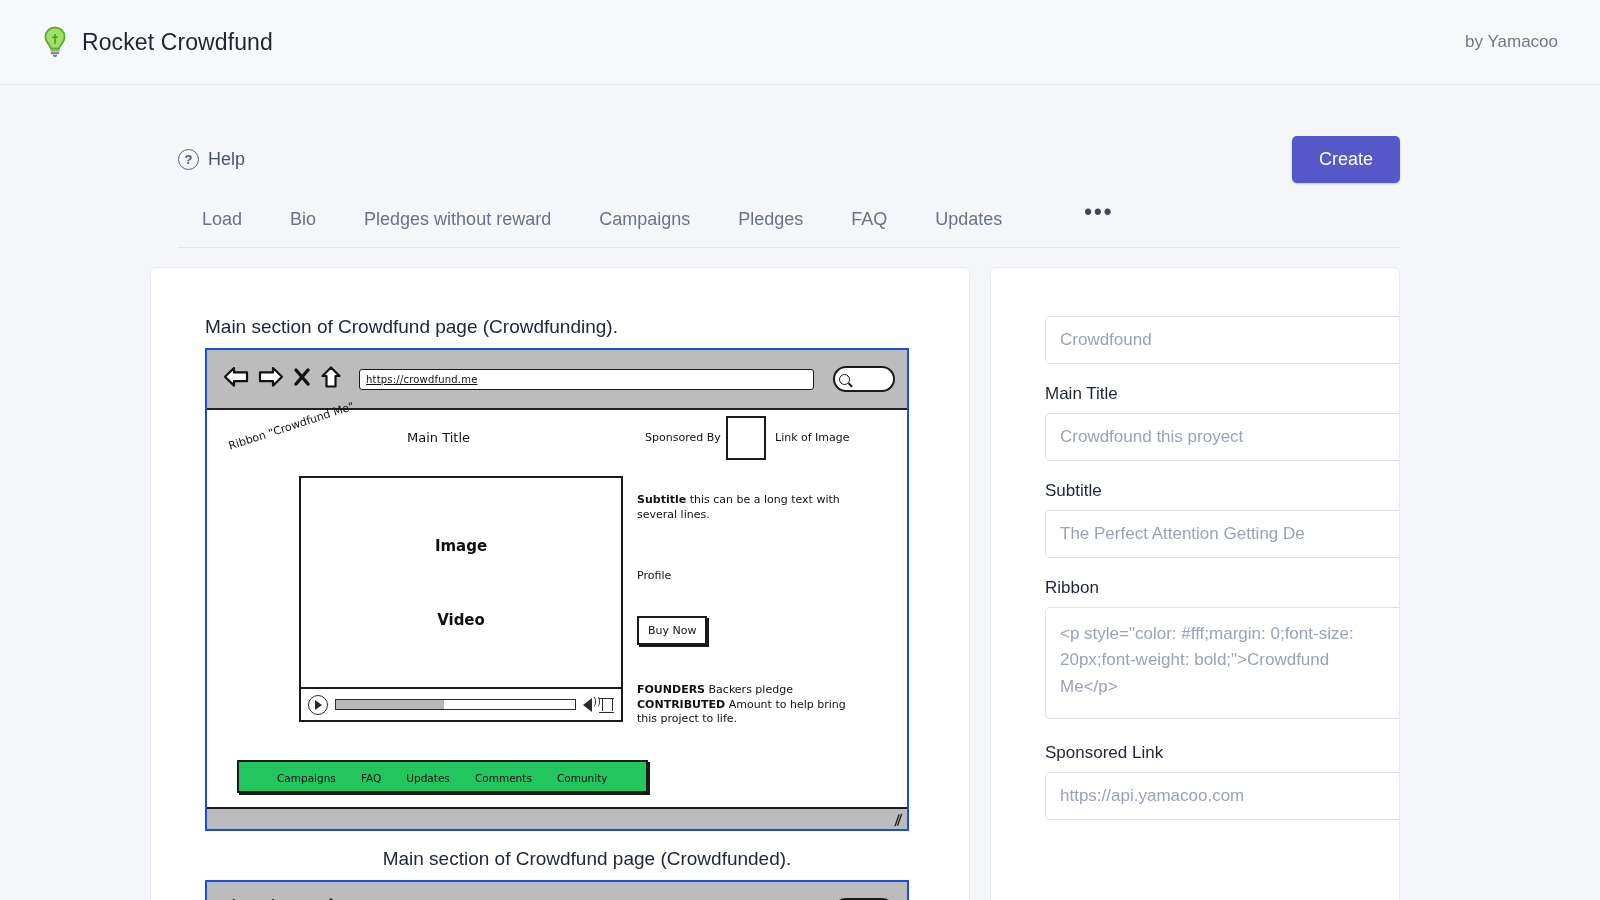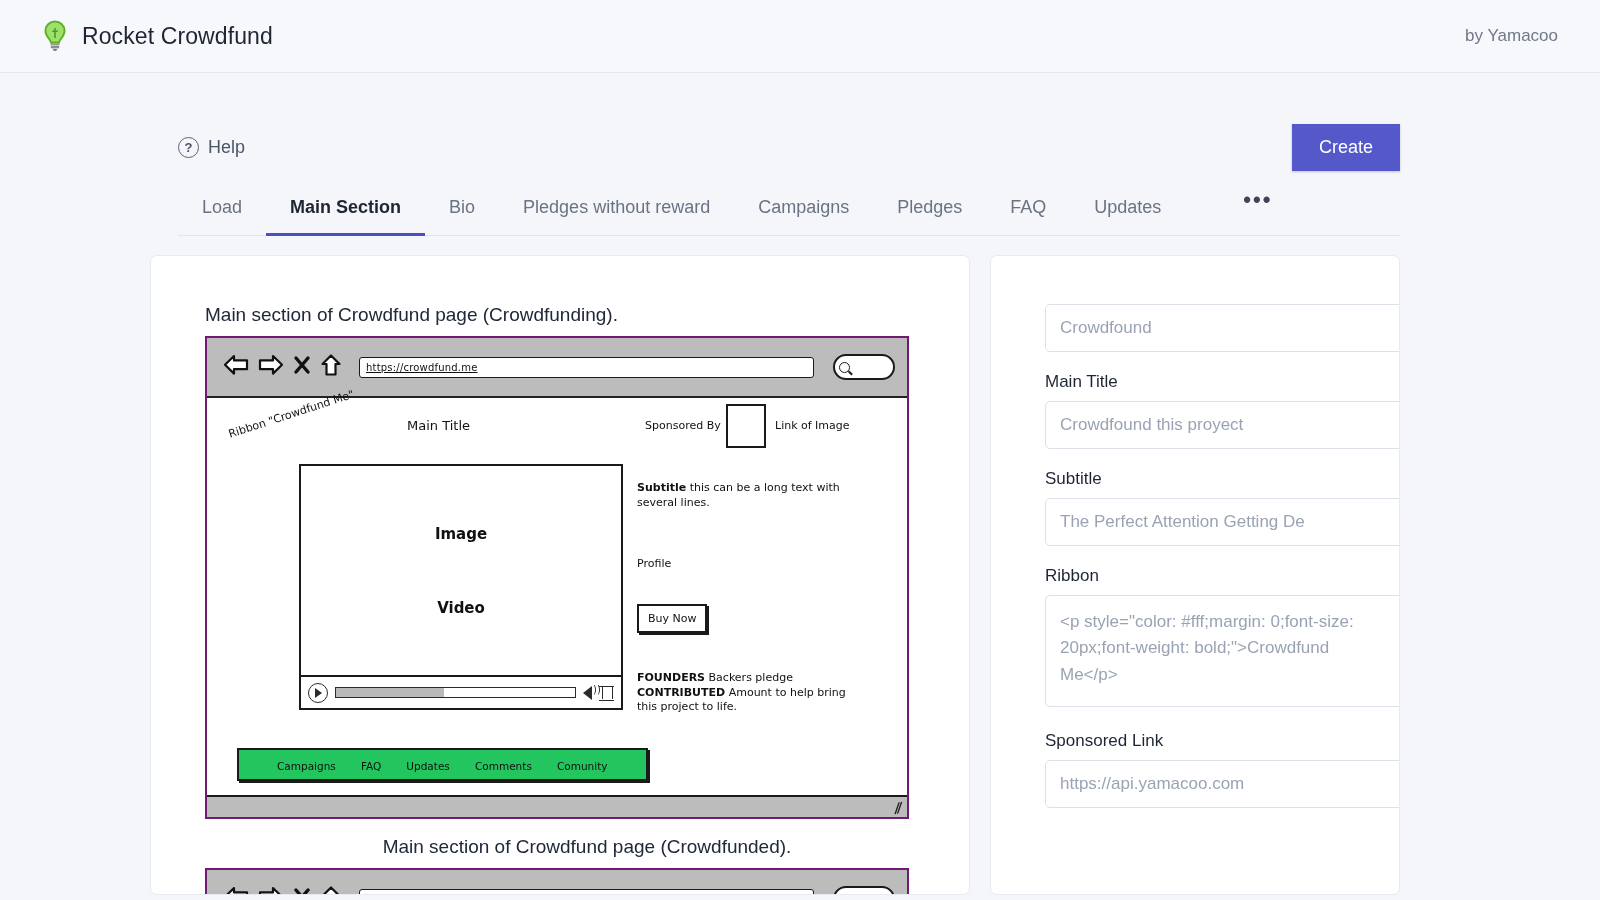--- a/index.html
+++ b/index.html
@@ -6,21 +6,21 @@
   html, body {
     margin: 0; padding: 0;
     width: 1600px; height: 900px;
     background: #f4f6fa;
     font-family: "Liberation Sans", sans-serif;
     overflow: hidden;
   }
 
   
   .topbar {
-    height: 73px;
+    height: 85px;
     background: #f6f8fb;
     border-bottom: 1px solid #e3e7ee;
     display: flex;
     align-items: center;
     padding: 0 42px 0 42px;
   }
   .brand { display: flex; align-items: center; gap: 14px; }
   .bulb { width: 26px; height: 34px; position: relative; display:block; }
   .brand-title {
     font-size: 23px;
@@ -53,21 +53,21 @@
     border-radius: 50%; display: flex; align-items: center;
     justify-content: center; font-size: 13px; color: #4b5568;
     font-weight: 600; line-height: 1;
   }
   .create-btn {
     margin-left: auto;
     background: #5558c8;
     color: #fff;
     font-size: 18px;
     border: none;
-    border-radius: 0;
+    border-radius: 5px;
     padding: 13px 27px;
     cursor: pointer;
     box-shadow: 0 1px 2px rgba(30,30,60,.25);
   }
 
   
   .tabs {
     margin: 0 200px 0 178px;
     border-bottom: 1px solid #e1e5ed;
     display: flex;
@@ -107,21 +107,21 @@
   .card-right { width: 410px; padding: 48px 0 0 54px; }
 
   .mock-caption {
     font-size: 19px; color: #20283a; margin: 0 0 10px 0;
   }
   .mock-caption.second { margin-top: 17px; text-align: center; }
 
   
   .wf {
     width: 704px;
-    border: 2px solid #701a75;
+    border: 2px solid #1d4ed8;
     background: #fff;
     font-family: "DejaVu Sans", sans-serif;
   }
   .wf-chrome {
     background: #bcbcbc;
     border-bottom: 2px solid #222;
     height: 60px;
     display: flex;
     align-items: center;
     padding: 0 12px 0 16px;
@@ -319,21 +319,20 @@
   <div class="toolrow">
     <div class="help">
       <span class="qmark">?</span>
       <span>Help</span>
     </div>
     <button class="create-btn">Create</button>
   </div>
 
   <div class="tabs">
     <div class="tab">Load</div>
-    <div class="tab active">Main Section</div>
     <div class="tab">Bio</div>
     <div class="tab">Pledges without reward</div>
     <div class="tab">Campaigns</div>
     <div class="tab">Pledges</div>
     <div class="tab">FAQ</div>
     <div class="tab">Updates</div>
     <div class="tab more">•••</div>
   </div>
 
   <div class="cards">

